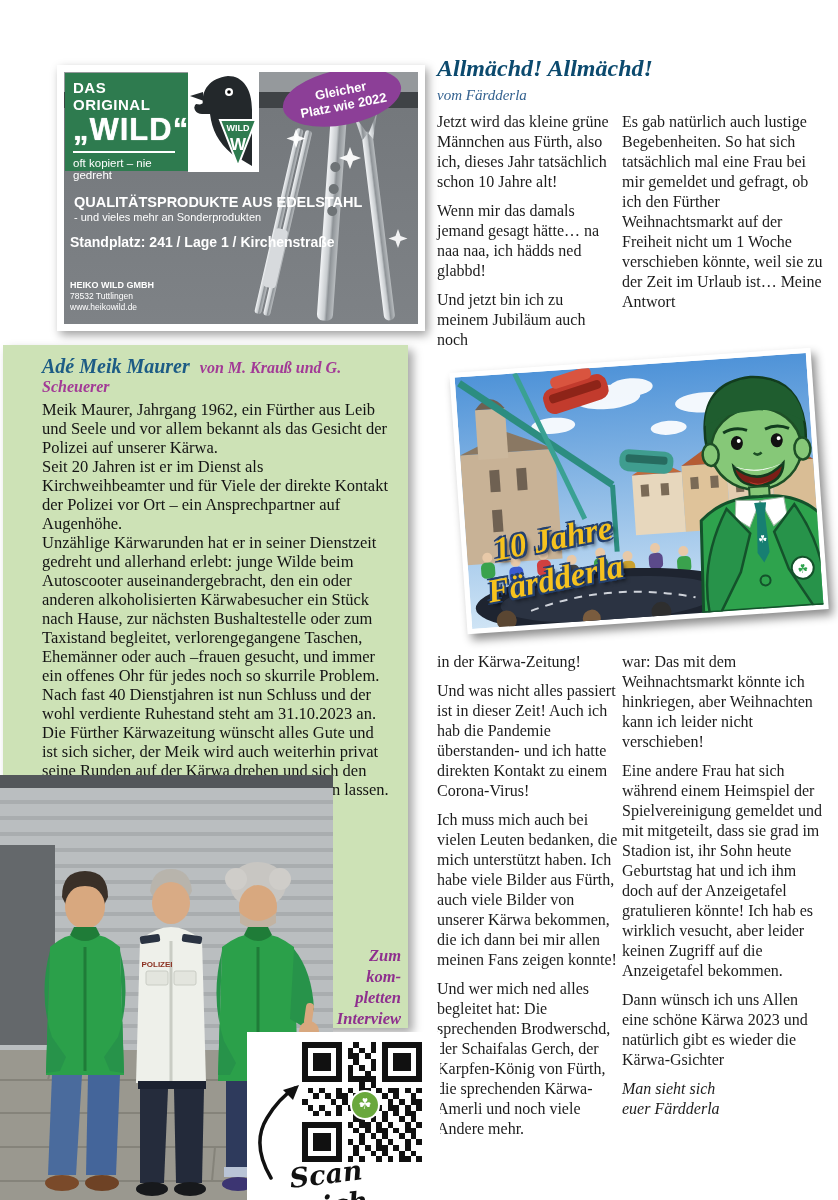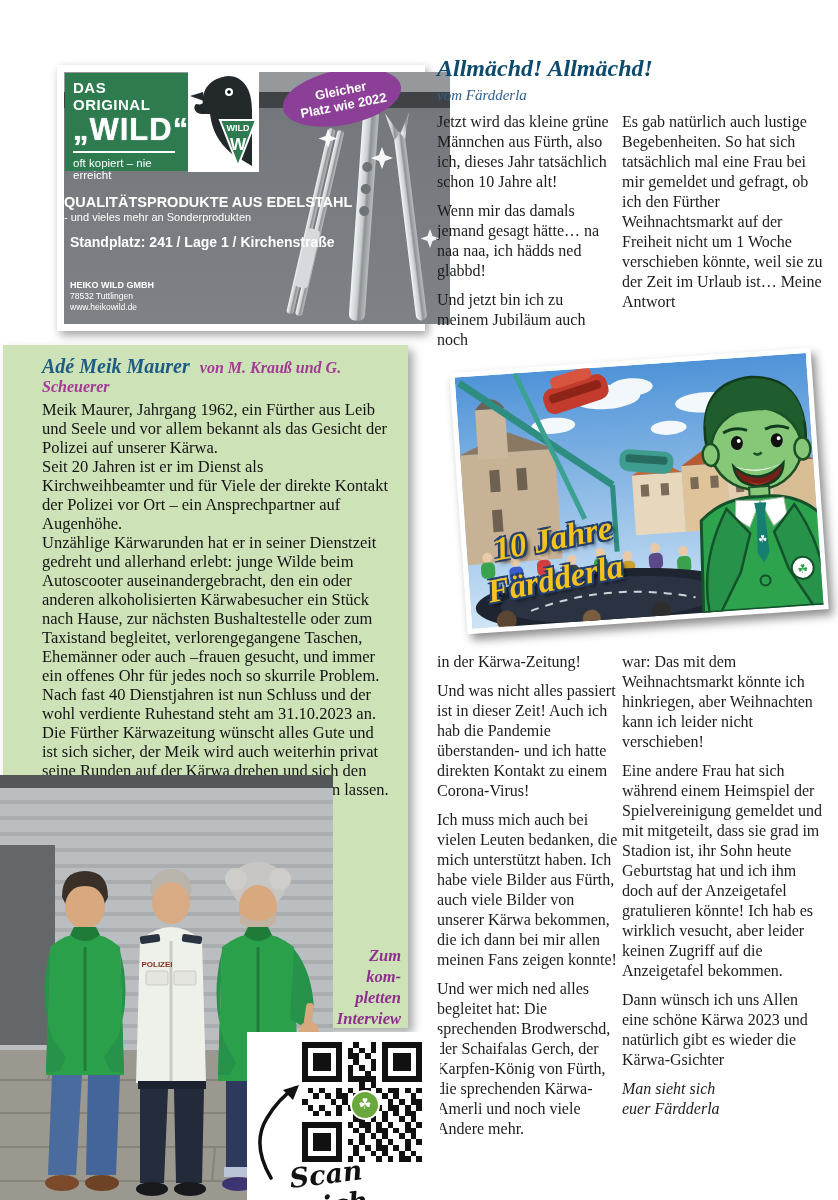--- a/index.html
+++ b/index.html
@@ -2,34 +2,34 @@
 <html><head>
 <meta charset="utf-8">
 <style>
   html,body{margin:0;padding:0;background:#fff;}
   .page{position:relative;width:838px;height:1200px;background:#fff;overflow:hidden;
         font-family:"Liberation Serif",serif;color:#1c1c1c;}
   
   .ad{position:absolute;left:57px;top:65px;width:368px;height:266px;background:#fff;
       padding:7px;box-sizing:border-box;box-shadow:3px 4px 9px rgba(0,0,0,.38);}
   .ad-inner{position:relative;width:354px;height:252px;overflow:hidden;
-      background:linear-gradient(180deg,#95999c 0 20px,#3f4346 20px 36px,#74787c 36px,#7e8286 100%);padding-left:32px;}
+      background:linear-gradient(180deg,#95999c 0 20px,#3f4346 20px 36px,#74787c 36px,#7e8286 100%);}
   .ad-green{position:absolute;left:1px;top:1px;width:123px;height:98px;background:#2e7b4f;
       color:#fff;font-family:"Liberation Sans",sans-serif;padding:6px 4px 0 8px;box-sizing:border-box;}
   .ad-kicker{font-size:15px;font-weight:bold;letter-spacing:.5px;}
   .ad-brand{font-size:31px;font-weight:bold;letter-spacing:1px;line-height:34px;
       text-shadow:0 0 1px #fff;}
   .ad-rule{height:2px;background:#fff;margin:4px 0 4px 0;width:102px;}
   .ad-tagline{font-size:11.5px;}
   .ad-logo{position:absolute;left:124px;top:0px;width:71px;height:100px;background:#fff;}
   .ad-badge{position:absolute;left:218px;top:-2px;width:120px;height:55px;background:#8c3f97;
       border-radius:50%;transform:rotate(-11deg);color:#fff;text-align:center;
       font-family:"Liberation Sans",sans-serif;font-size:13px;font-weight:bold;
       display:flex;flex-direction:column;justify-content:center;line-height:15px;}
-  .ad-quality{position:absolute;left:0;top:122px;color:#fff;font-family:"Liberation Sans",sans-serif;}
+  .ad-quality{position:absolute;left:10px;top:122px;color:#fff;font-family:"Liberation Sans",sans-serif;}
   .ad-quality .q1{font-size:14.5px;font-weight:bold;}
   .ad-quality .q2{font-size:11px;margin-top:1px;}
   .ad-stand{position:absolute;left:6px;top:162px;color:#fff;font-family:"Liberation Sans",sans-serif;
       font-size:14px;font-weight:bold;}
   .ad-stand .s2{}
   .ad-company{position:absolute;left:6px;top:208px;color:#fff;font-family:"Liberation Sans",sans-serif;
       font-size:8.5px;line-height:11px;}
   .ad-company .c1{font-weight:bold;font-size:9px;}
   .ad-tools{position:absolute;right:0;bottom:0;}
   
@@ -110,21 +110,21 @@
           <polygon points="145,30 152,4 141,24" fill="url(#steel)"></polygon>
         </g>
         <path d="M58 20 l2.5 7 7 2.5 -7 2.5 -2.5 7 -2.5 -7 -7 -2.5 7 -2.5z" fill="#fff" opacity=".95"></path>
         <path d="M112 38 l3 8 8 3 -8 3 -3 8 -3 -8 -8 -3 8 -3z" fill="#fff" opacity=".95"></path>
         <path d="M160 120 l2.5 7 7 2.5 -7 2.5 -2.5 7 -2.5 -7 -7 -2.5 7 -2.5z" fill="#fff" opacity=".9"></path>
       </svg>
       <div class="ad-green">
         <div class="ad-kicker">DAS ORIGINAL</div>
         <div class="ad-brand">„WILD“</div>
         <div class="ad-rule"></div>
-        <div class="ad-tagline">oft kopiert – nie erreicht</div>
+        <div class="ad-tagline">oft kopiert – nie gedreht</div>
       </div>
       <div class="ad-logo">
         <svg width="71" height="100" viewBox="0 0 71 100">
           <path d="M40 4 C22 6 13 18 15 33 L8 32 C4 36 8 42 14 42 L22 42 C24 58 30 70 44 82 L64 94 L64 38 C64 17 55 4 40 4 Z" fill="#23282b"></path>
           <path d="M15 20 L2 24 L16 29 Z" fill="#23282b"></path>
           <path d="M17 30 L6 36 L19 37 Z" fill="#23282b"></path>
           <circle cx="41" cy="20" r="4" fill="#fff"></circle>
             <circle cx="41" cy="20" r="1.8" fill="#000"></circle>
           <polygon points="32,48 68,48 50,94" fill="#2e7b4f" stroke="#fff" stroke-width="2"></polygon>
           <text x="50" y="59" text-anchor="middle" font-family="Liberation Sans,sans-serif" font-size="9" font-weight="bold" fill="#fff">WILD</text>

